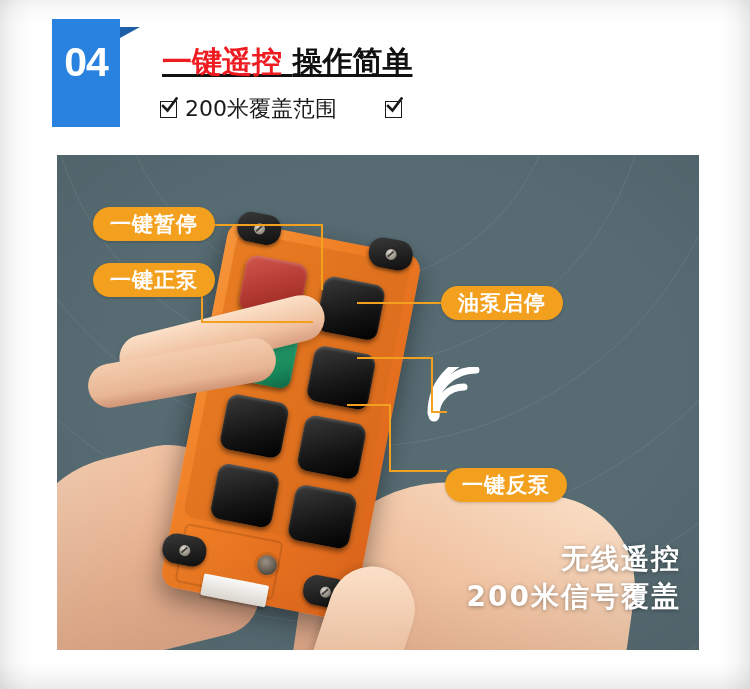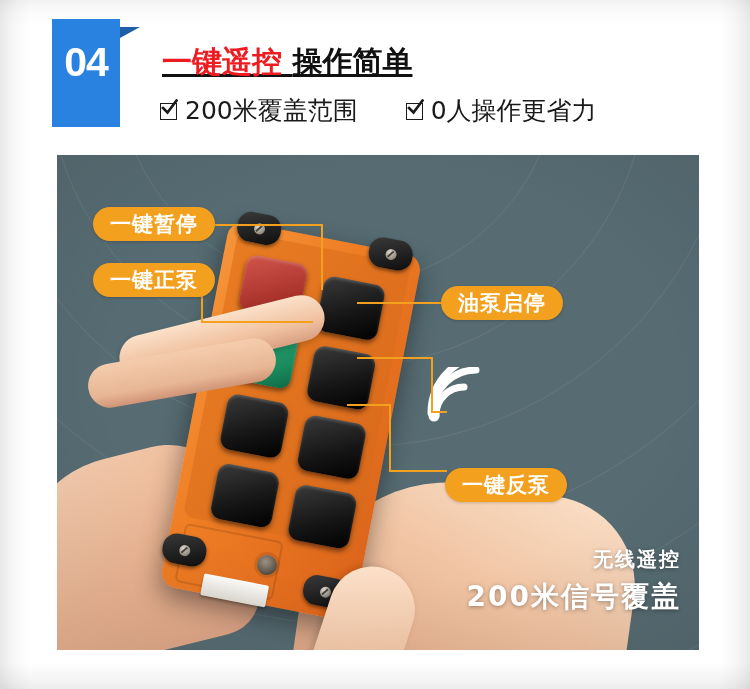--- a/index.html
+++ b/index.html
@@ -44,21 +44,21 @@
     font-size:30px;font-weight:bold;color:#111;white-space:nowrap;
     font-family:"DejaVu Sans",sans-serif;
     text-decoration:underline;
   }
   .head-title .accent{color:#ee1b20;}
   .head-subs{
     position:absolute;left:160px;top:94px;
     display:flex;align-items:center;gap:48px;white-space:nowrap;
   }
   .sub-item{display:flex;align-items:center;gap:7px;}
-  .sub-text{font-size:25px;color:#1a1a1a;font-family:"DejaVu Sans",sans-serif;}
+  .sub-text{font-size:22px;color:#1a1a1a;font-family:"DejaVu Sans",sans-serif;}
   .chk{position:relative;width:18px;height:18px;flex:0 0 18px;}
   .chk .bx{position:absolute;left:0;top:1px;width:15px;height:15px;border:1.6px solid #1a1a1a;}
   .chk .tick{
     position:absolute;left:1px;top:-3px;width:17px;height:17px;
   }
 
   
   #photo{
     position:absolute;left:57px;top:155px;width:642px;height:495px;
     overflow:hidden;
@@ -189,21 +189,21 @@
   .line{position:absolute;background:#f2a01e;}
   .lh{height:2px;}
   .lv{width:2px;}
 
   
   .cap-block{
     position:absolute;right:18px;bottom:34px;text-align:right;color:#ffffff;
     font-family:"DejaVu Sans",sans-serif;
     text-shadow:0 1px 4px rgba(0,0,0,0.35);
   }
-  .cap-l1{font-size:20px;font-weight:bold;letter-spacing:2px;line-height:38px;}
+  .cap-l1{font-size:28px;font-weight:bold;letter-spacing:2px;line-height:38px;}
   .cap-l2{font-size:28px;font-weight:bold;letter-spacing:2px;line-height:38px;}
 
   
   .wifi{position:absolute;left:368px;top:212px;width:70px;height:62px;}
 </style>
 </head>
 <body>
 
 <div id="page">
 
@@ -232,21 +232,20 @@
         <span class="sub-text">200米覆盖范围</span>
       </div>
 
       <div class="sub-item">
         <span class="chk">
           <span class="bx"></span>
           <svg class="tick" viewBox="0 0 17 17">
             <path d="M2 9 L6.5 13.5 L15.5 1.5" stroke="#1a1a1a" stroke-width="2.6" fill="none" stroke-linecap="square"></path>
           </svg>
         </span>
-        <span class="sub-text">0人操作更省力</span>
       </div>
 
     </div>
   </div>
 
   <div id="photo">
 
     <div class="rings">
       <div class="ring" style="left:-80px;top:-470px;width:760px;height:760px;"></div>
       <div class="ring" style="left:-160px;top:-560px;width:940px;height:940px;"></div>

